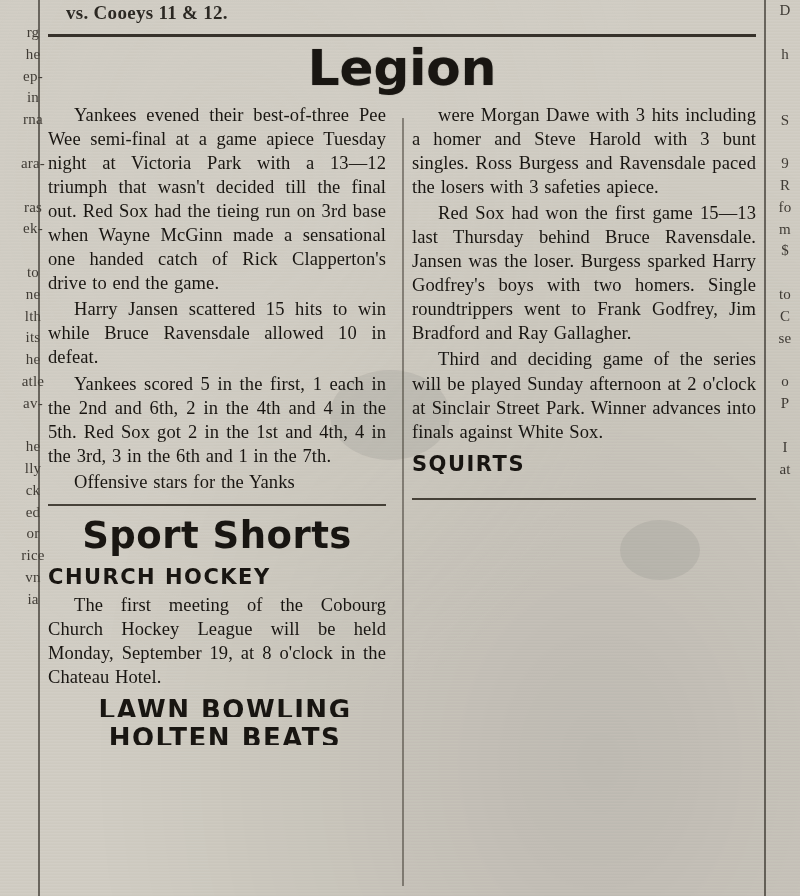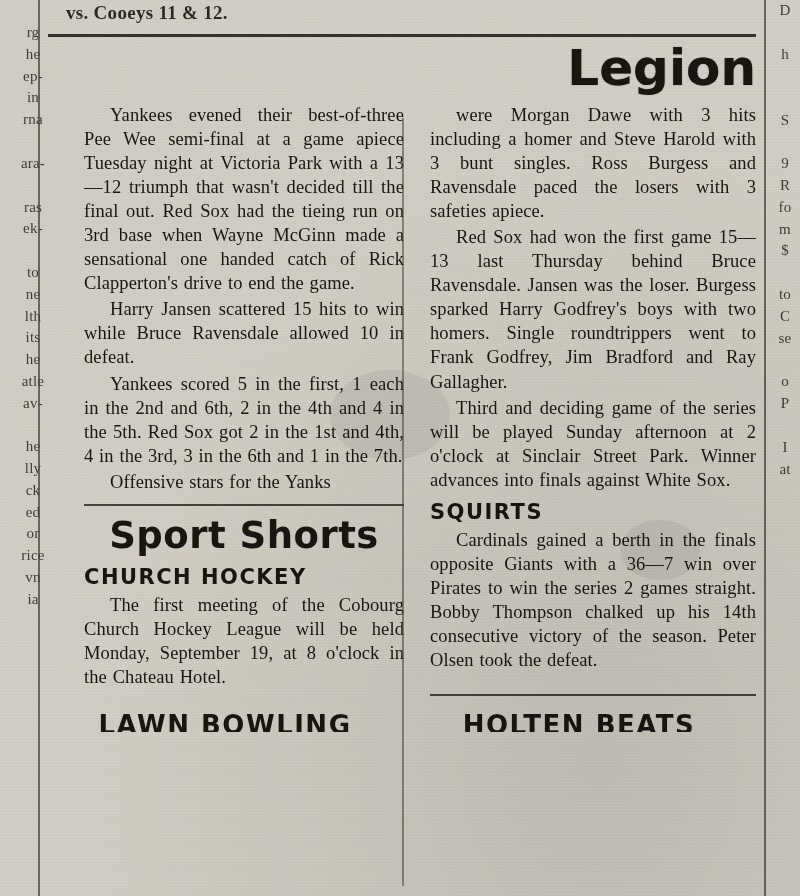--- a/index.html
+++ b/index.html
@@ -98,29 +98,28 @@
 
   .masthead {
     text-align: center;
     font-family: "DejaVu Sans", sans-serif;
     font-weight: bold;
     font-size: 50px;
     line-height: 1.0;
     letter-spacing: 0px;
     margin: 6px 0 10px 0;
     display: flex;
-    justify-content: flex-end;
+    justify-content: center;
     gap: 16px;
     text-shadow: 0 0 1px rgba(0,0,0,.5);
   }
 
   .cols {
     display: flex;
     gap: 0;
-    margin-left: 36px;
   }
   .col {
     width: 50%;
     box-sizing: border-box;
   }
   .col.left  { padding-right: 16px; }
   .col.right { padding-left: 10px; }
 
   .col-sep {
     position: absolute;
@@ -165,20 +164,21 @@
     font-weight: bold;
     font-size: 26px;
     letter-spacing: 1.5px;
     text-align: center;
     margin-top: 6px;
     height: 22px;
     overflow: hidden;
   }
   .bottom-row {
     display: flex;
+    flex-direction: column;
   }
   .bottom-row > div { width: 50%; }
 
   
   .blot {
     position: absolute;
     border-radius: 50%;
     background: rgba(90,85,76,0.10);
     pointer-events: none;
   }
@@ -279,21 +279,20 @@
         <div class="subhead">CHURCH HOCKEY</div>
         <p class="story">The first meeting of the Cobourg Church Hockey League will be held Monday, September 19, at 8 o'clock in the Chateau Hotel.</p>
       </div>
 
       <div class="col right">
         <p class="story">were Morgan Dawe with 3 hits including a homer and Steve Harold with 3 bunt singles. Ross Burgess and Ravensdale paced the losers with 3 safeties apiece.</p>
         <p class="story">Red Sox had won the first game 15—13 last Thursday behind Bruce Ravensdale. Jansen was the loser. Burgess sparked Harry Godfrey's boys with two homers. Single roundtrippers went to Frank Godfrey, Jim Bradford and Ray Gallagher.</p>
         <p class="story">Third and deciding game of the series will be played Sunday afternoon at 2 o'clock at Sinclair Street Park. Winner advances into finals against White Sox.</p>
 
         <div class="subhead">SQUIRTS</div>
-        <p class="story">Cardinals gained a berth in the finals opposite Giants with a 36—7 win over Pirates to win the series 2 games straight. Bobby Thompson chalked up his 14th consecutive victory of the season. Peter Olsen took the defeat.</p>
 
         <div class="hr-thin" style="margin-top:22px"></div>
       </div>
     </div>
 
     <div class="bottom-row">
       <div class="bottom-cut">LAWN BOWLING</div>
       <div class="bottom-cut">HOLTEN BEATS</div>
     </div>
 

